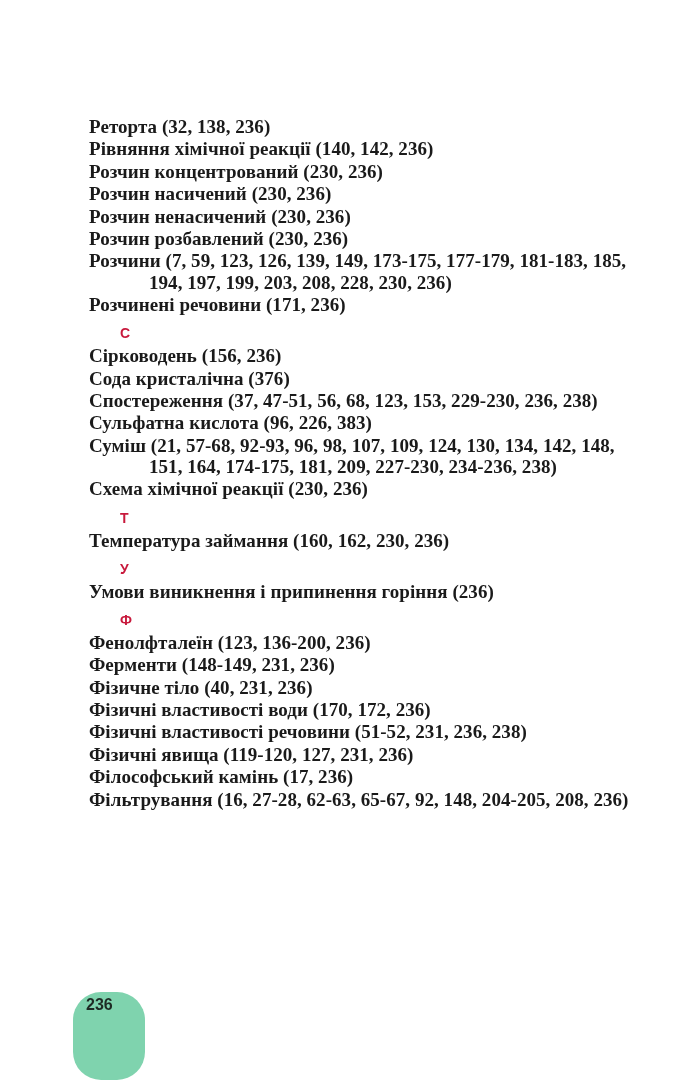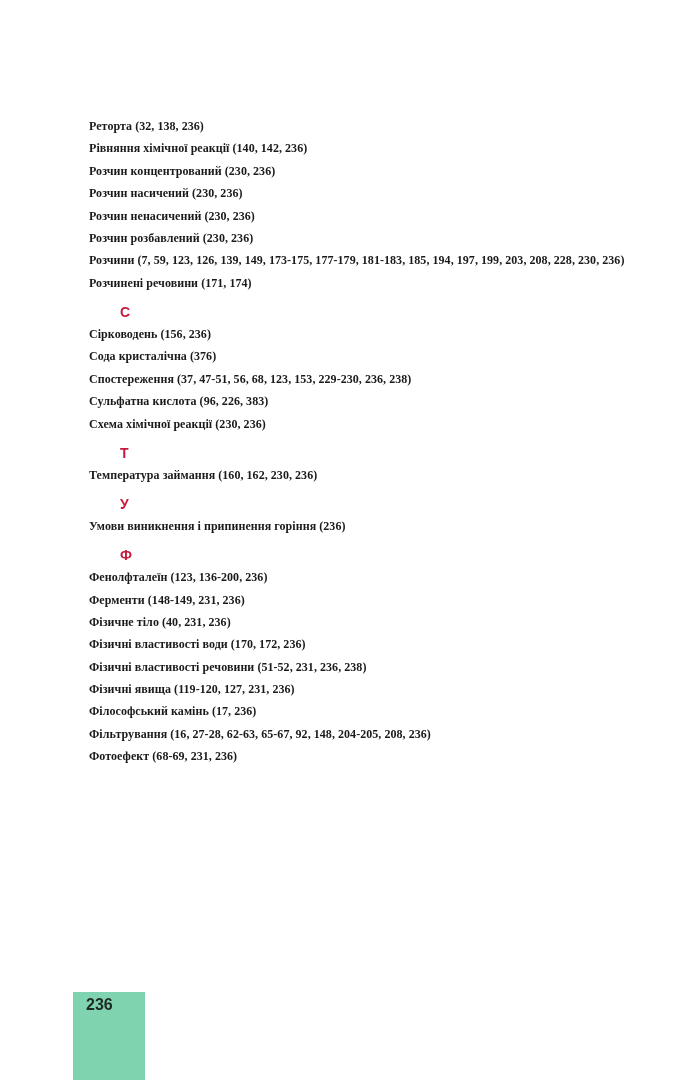--- a/index.html
+++ b/index.html
@@ -1,49 +1,50 @@
 <!DOCTYPE html>
 <html><head>
 <meta charset="utf-8">
 <style>
   html, body { margin:0; padding:0; }
   body { width:700px; height:1080px; background:#ffffff; position:relative; overflow:hidden;
          font-family:"Liberation Serif", "DejaVu Serif", serif; color:#1a1a1a; }
   .index { position:absolute; left:89px; top:116px; width:545px; }
-  .entry { font-weight:bold; font-size:12px; line-height:21.2px; margin-bottom:1.2px;
+  .entry { font-weight:bold; font-size:19px; line-height:21.2px; margin-bottom:1.2px;
            padding-left:60px; text-indent:-60px; letter-spacing:0.05px; }
   .letter { font-family:"Liberation Sans", "DejaVu Sans", sans-serif; font-weight:bold;
             color:#c8193c; font-size:14px; line-height:20px; padding-left:31px;
             margin-top:8px; margin-bottom:2px; }
-  .page-tab { position:absolute; left:73px; top:992px; width:72px; height:88px; background:#7fd3ae; }
+  .page-tab { position:absolute; left:73px; top:992px; width:72px; height:88px; background:#7fd3ae;border-radius:28px; }
   .page-num { position:absolute; left:13px; top:4px; font-family:"Liberation Sans", "DejaVu Sans", sans-serif;
               font-size:16px; color:#1e2a24; font-weight:bold; }
 </style>
 </head>
 <body>
 
 <div class="index">
 
   <div>
     <div class="entry">Реторта (32, 138, 236)</div>
     <div class="entry">Рівняння хімічної реакції (140, 142, 236)</div>
     <div class="entry">Розчин концентрований (230, 236)</div>
     <div class="entry">Розчин насичений (230, 236)</div>
     <div class="entry">Розчин ненасичений (230, 236)</div>
     <div class="entry">Розчин розбавлений (230, 236)</div>
     <div class="entry">Розчини (7, 59, 123, 126, 139, 149, 173-175, 177-179, 181-183, 185, 194, 197, 199, 203, 208, 228, 230, 236)</div>
-    <div class="entry">Розчинені речовини (171, 174)</div>
+    <div class="entry">Розчинені речовини (171, 236)</div>
   </div>
 
   <div>
     <div class="letter">С</div>
     <div class="entry">Сірководень (156, 236)</div>
     <div class="entry">Сода кристалічна (376)</div>
     <div class="entry">Спостереження (37, 47-51, 56, 68, 123, 153, 229-230, 236, 238)</div>
     <div class="entry">Сульфатна кислота (96, 226, 383)</div>
+    <div class="entry">Суміш (21, 57-68, 92-93, 96, 98, 107, 109, 124, 130, 134, 142, 148, 151, 164, 174-175, 181, 209, 227-230, 234-236, 238)</div>
     <div class="entry">Схема хімічної реакції (230, 236)</div>
   </div>
 
   <div>
     <div class="letter">Т</div>
     <div class="entry">Температура займання (160, 162, 230, 236)</div>
   </div>
 
   <div>
     <div class="letter">У</div>
@@ -53,19 +54,18 @@
   <div>
     <div class="letter">Ф</div>
     <div class="entry">Фенолфталеїн (123, 136-200, 236)</div>
     <div class="entry">Ферменти (148-149, 231, 236)</div>
     <div class="entry">Фізичне тіло (40, 231, 236)</div>
     <div class="entry">Фізичні властивості води (170, 172, 236)</div>
     <div class="entry">Фізичні властивості речовини (51-52, 231, 236, 238)</div>
     <div class="entry">Фізичні явища (119-120, 127, 231, 236)</div>
     <div class="entry">Філософський камінь (17, 236)</div>
     <div class="entry">Фільтрування (16, 27-28, 62-63, 65-67, 92, 148, 204-205, 208, 236)</div>
-    <div class="entry">Фотоефект (68-69, 231, 236)</div>
   </div>
 </div>
 
 <div class="page-tab">
   <span class="page-num">236</span>
 </div>
 
 </body></html>

